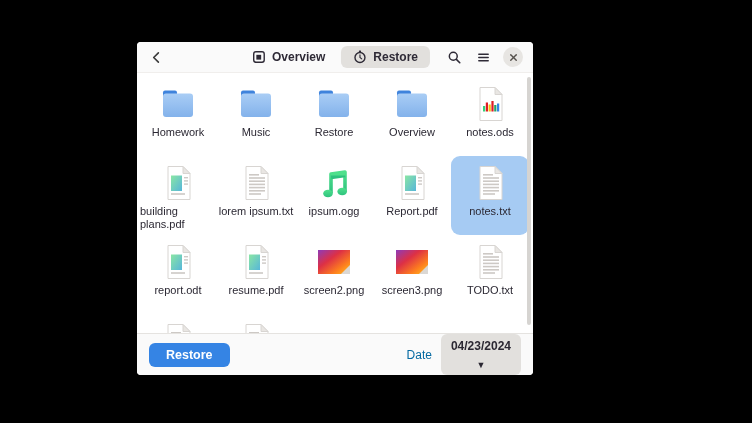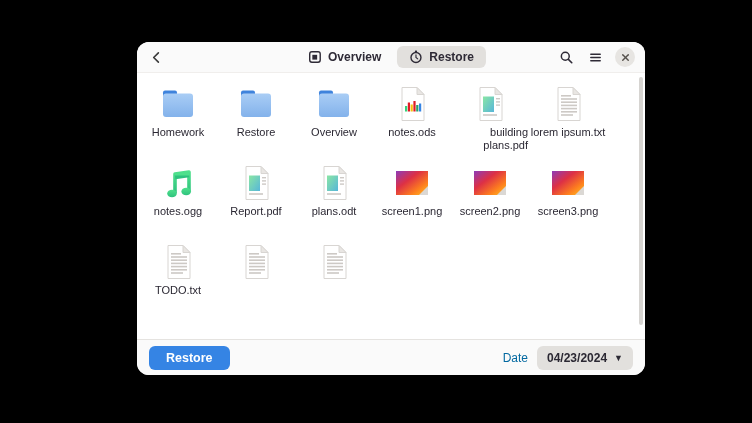--- a/index.html
+++ b/index.html
@@ -2,22 +2,22 @@
 <html><head>
 <meta charset="utf-8">
 <style>
   html,body{margin:0;padding:0;}
   body{
     width:752px;height:423px;position:relative;overflow:hidden;
     background:#000;
     font-family:"Liberation Sans","DejaVu Sans",sans-serif;
   }
   .window{
-    position:absolute;left:137px;top:42px;width:508px;height:333px;
-    background:#fff;border-radius:12px;overflow:hidden;
+    position:absolute;left:137px;top:42px;width:396px;height:333px;
+    background:#fff;border-radius:4px;overflow:hidden;
     box-shadow:0 6px 22px rgba(0,0,0,.75);
     display:flex;flex-direction:column;
   }
   
   .header{
     flex:0 0 30px;background:#fafafa;border-bottom:1px solid #f0eeec;
     display:flex;align-items:center;padding:0 10px;position:relative;
   }
   .iconbtn{
     background:none;border:none;padding:2px;display:flex;align-items:center;justify-content:center;
@@ -45,21 +45,21 @@
   }
   .cell{
     width:78px;height:79px;box-sizing:border-box;
     display:flex;flex-direction:column;align-items:center;
     padding-top:7px;border-radius:9px;cursor:pointer;
   }
   .cell.selected{background:#a6cbf3;}
   .ficon{width:40px;height:40px;flex:0 0 auto;margin-bottom:2px;}
   .ficon svg{width:40px;height:40px;display:block;}
   .flabel{
-    font-size:11px;line-height:1.2;color:#2b2833;text-align:right;
+    font-size:11px;line-height:1.2;color:#2b2833;text-align:left;
     max-width:76px;word-wrap:break-word;
   }
   .scrollbar{
     position:absolute;right:2px;top:4px;width:4px;height:248px;
     background:#d6d4d1;border-radius:2px;
   }
   
   .footer{
     flex:0 0 35px;background:#fafafa;border-top:1px solid #e5e3e0;
     display:flex;align-items:center;padding:0 12px;justify-content:space-between;
@@ -67,21 +67,21 @@
   .btn-restore{
     background:#3584e4;color:#fff;border:none;border-radius:6px;
     font-family:inherit;font-size:12.5px;font-weight:bold;
     padding:5px 17px;cursor:pointer;
   }
   .date-wrap{display:flex;align-items:center;gap:9px;}
   .date-label{font-size:12px;color:#0369a1;}
   .btn-date{
     background:#e2e0dd;border:none;border-radius:6px;cursor:pointer;
     font-family:inherit;font-size:12px;font-weight:bold;color:#2b2833;
-    padding:5px 10px;display:flex;align-items:center;gap:7px;
+    padding:5px 10px;display:flex;align-items:center;gap:7px;flex-direction:column;
   }
   .caret{font-size:9px;color:#2b2833;}
 </style>
 </head>
 <body>
 
 <div class="window">
 
   <div class="header">
     <button class="iconbtn">
@@ -169,20 +169,35 @@
             <defs>
               <linearGradient id="fg" x1="0" y1="0" x2="0" y2="1">
                 <stop offset="0" stop-color="#a9cdf5"></stop>
                 <stop offset="1" stop-color="#83b2eb"></stop>
               </linearGradient>
             </defs>
             <rect x="5" y="6.5" width="14" height="9" rx="2" fill="#3f83dc"></rect>
             <rect x="5" y="9.5" width="30" height="23.5" rx="3" fill="url(#fg)"></rect>
           </svg>
         </span>
+        <span class="flabel">Music</span>
+      </div>
+      <div class="cell">
+        <span class="ficon">
+          <svg viewBox="0 0 40 40">
+            <defs>
+              <linearGradient id="fg" x1="0" y1="0" x2="0" y2="1">
+                <stop offset="0" stop-color="#a9cdf5"></stop>
+                <stop offset="1" stop-color="#83b2eb"></stop>
+              </linearGradient>
+            </defs>
+            <rect x="5" y="6.5" width="14" height="9" rx="2" fill="#3f83dc"></rect>
+            <rect x="5" y="9.5" width="30" height="23.5" rx="3" fill="url(#fg)"></rect>
+          </svg>
+        </span>
         <span class="flabel">Restore</span>
       </div>
       <div class="cell">
         <span class="ficon">
           <svg viewBox="0 0 40 40">
             <defs>
               <linearGradient id="fg" x1="0" y1="0" x2="0" y2="1">
                 <stop offset="0" stop-color="#a9cdf5"></stop>
                 <stop offset="1" stop-color="#83b2eb"></stop>
               </linearGradient>
@@ -260,21 +275,21 @@
               </linearGradient>
             </defs>
             <g fill="url(#ag)" stroke="url(#ag)">
               <path d="M17 30V11l14-2v19" fill="none" stroke-width="3.6" stroke-linejoin="round"></path>
               <path d="M17 13.5L31 11.5" fill="none" stroke-width="5.5"></path>
               <ellipse cx="14" cy="30.5" rx="4.8" ry="3.8" stroke="none"></ellipse>
               <ellipse cx="28.2" cy="28.5" rx="4.8" ry="3.8" stroke="none"></ellipse>
             </g>
           </svg>
         </span>
-        <span class="flabel">notes.ogg</span>
+        <span class="flabel">ipsum.ogg</span>
       </div>
       <div class="cell">
         <span class="ficon">
           <svg viewBox="0 0 40 40">
             <defs>
               <linearGradient id="tg" x1="0" y1="0" x2="1" y2="1">
                 <stop offset="0" stop-color="#8ae6a4"></stop>
                 <stop offset="1" stop-color="#57b6d9"></stop>
               </linearGradient>
             </defs>
@@ -284,147 +299,170 @@
               <rect x="26" y="14" width="4" height="1.4"></rect>
               <rect x="26" y="17.2" width="4" height="1.4"></rect>
               <rect x="26" y="20.4" width="4" height="1.4"></rect>
               <rect x="13" y="30.2" width="14" height="1.6"></rect>
             </g>
             <rect x="13" y="12.5" width="11" height="15.5" fill="url(#tg)"></rect>
           </svg>
         </span>
         <span class="flabel">Report.pdf</span>
       </div>
-      <div class="cell">
-        <span class="ficon">
-          <svg viewBox="0 0 40 40">
-            <defs>
-              <linearGradient id="tg" x1="0" y1="0" x2="1" y2="1">
-                <stop offset="0" stop-color="#8ae6a4"></stop>
-                <stop offset="1" stop-color="#57b6d9"></stop>
-              </linearGradient>
-            </defs>
-            <path d="M10 3.5h15l7 7V36.5H10z" fill="#fff" stroke="#d8d5d2"></path>
-            <path d="M25 3.5l7 7h-7z" fill="#e9e6e3" stroke="#d8d5d2" stroke-linejoin="round"></path>
-            <g fill="#cdc9c5">
-              <rect x="26" y="14" width="4" height="1.4"></rect>
-              <rect x="26" y="17.2" width="4" height="1.4"></rect>
-              <rect x="26" y="20.4" width="4" height="1.4"></rect>
-              <rect x="13" y="30.2" width="14" height="1.6"></rect>
-            </g>
-            <rect x="13" y="12.5" width="11" height="15.5" fill="url(#tg)"></rect>
-          </svg>
-        </span>
-        <span class="flabel">plans.odt</span>
-      </div>
-      <div class="cell">
-        <span class="ficon">
-          <svg viewBox="0 0 40 40">
-            <defs>
-              <linearGradient id="ig" x1="0" y1="0" x2="1" y2="1">
-                <stop offset="0" stop-color="#8e3bb9"></stop>
-                <stop offset="0.38" stop-color="#dd3045"></stop>
-                <stop offset="0.72" stop-color="#fd7d1f"></stop>
-                <stop offset="1" stop-color="#ffc41f"></stop>
-              </linearGradient>
-            </defs>
-            <rect x="4" y="8" width="32" height="24" fill="url(#ig)"></rect>
-            <path d="M27 32L36 23v9z" fill="#dbd8d4"></path>
-          </svg>
-        </span>
-        <span class="flabel">screen1.png</span>
-      </div>
-      <div class="cell">
-        <span class="ficon">
-          <svg viewBox="0 0 40 40">
-            <defs>
-              <linearGradient id="ig" x1="0" y1="0" x2="1" y2="1">
-                <stop offset="0" stop-color="#8e3bb9"></stop>
-                <stop offset="0.38" stop-color="#dd3045"></stop>
-                <stop offset="0.72" stop-color="#fd7d1f"></stop>
-                <stop offset="1" stop-color="#ffc41f"></stop>
-              </linearGradient>
-            </defs>
-            <rect x="4" y="8" width="32" height="24" fill="url(#ig)"></rect>
-            <path d="M27 32L36 23v9z" fill="#dbd8d4"></path>
-          </svg>
-        </span>
-        <span class="flabel">screen2.png</span>
-      </div>
-      <div class="cell">
-        <span class="ficon">
-          <svg viewBox="0 0 40 40">
-            <defs>
-              <linearGradient id="ig" x1="0" y1="0" x2="1" y2="1">
-                <stop offset="0" stop-color="#8e3bb9"></stop>
-                <stop offset="0.38" stop-color="#dd3045"></stop>
-                <stop offset="0.72" stop-color="#fd7d1f"></stop>
-                <stop offset="1" stop-color="#ffc41f"></stop>
-              </linearGradient>
-            </defs>
-            <rect x="4" y="8" width="32" height="24" fill="url(#ig)"></rect>
-            <path d="M27 32L36 23v9z" fill="#dbd8d4"></path>
-          </svg>
-        </span>
-        <span class="flabel">screen3.png</span>
-      </div>
-      <div class="cell">
+      <div class="cell selected">
         <span class="ficon">
           <svg viewBox="0 0 40 40">
             <path d="M10 3.5h15l7 7V36.5H10z" fill="#fff" stroke="#d8d5d2"></path>
             <path d="M25 3.5l7 7h-7z" fill="#e9e6e3" stroke="#d8d5d2" stroke-linejoin="round"></path>
             <g fill="#cdc9c5">
               <rect x="13" y="11" width="10" height="1.6"></rect>
               <rect x="13" y="14.2" width="16" height="1.6"></rect>
               <rect x="13" y="17.4" width="16" height="1.6"></rect>
               <rect x="13" y="20.6" width="16" height="1.6"></rect>
               <rect x="13" y="23.8" width="16" height="1.6"></rect>
               <rect x="13" y="27" width="16" height="1.6"></rect>
               <rect x="13" y="30.2" width="12" height="1.6"></rect>
             </g>
           </svg>
         </span>
-        <span class="flabel">TODO.txt</span>
+        <span class="flabel">notes.txt</span>
+      </div>
+      <div class="cell">
+        <span class="ficon">
+          <svg viewBox="0 0 40 40">
+            <defs>
+              <linearGradient id="tg" x1="0" y1="0" x2="1" y2="1">
+                <stop offset="0" stop-color="#8ae6a4"></stop>
+                <stop offset="1" stop-color="#57b6d9"></stop>
+              </linearGradient>
+            </defs>
+            <path d="M10 3.5h15l7 7V36.5H10z" fill="#fff" stroke="#d8d5d2"></path>
+            <path d="M25 3.5l7 7h-7z" fill="#e9e6e3" stroke="#d8d5d2" stroke-linejoin="round"></path>
+            <g fill="#cdc9c5">
+              <rect x="26" y="14" width="4" height="1.4"></rect>
+              <rect x="26" y="17.2" width="4" height="1.4"></rect>
+              <rect x="26" y="20.4" width="4" height="1.4"></rect>
+              <rect x="13" y="30.2" width="14" height="1.6"></rect>
+            </g>
+            <rect x="13" y="12.5" width="11" height="15.5" fill="url(#tg)"></rect>
+          </svg>
+        </span>
+        <span class="flabel">report.odt</span>
+      </div>
+      <div class="cell">
+        <span class="ficon">
+          <svg viewBox="0 0 40 40">
+            <defs>
+              <linearGradient id="tg" x1="0" y1="0" x2="1" y2="1">
+                <stop offset="0" stop-color="#8ae6a4"></stop>
+                <stop offset="1" stop-color="#57b6d9"></stop>
+              </linearGradient>
+            </defs>
+            <path d="M10 3.5h15l7 7V36.5H10z" fill="#fff" stroke="#d8d5d2"></path>
+            <path d="M25 3.5l7 7h-7z" fill="#e9e6e3" stroke="#d8d5d2" stroke-linejoin="round"></path>
+            <g fill="#cdc9c5">
+              <rect x="26" y="14" width="4" height="1.4"></rect>
+              <rect x="26" y="17.2" width="4" height="1.4"></rect>
+              <rect x="26" y="20.4" width="4" height="1.4"></rect>
+              <rect x="13" y="30.2" width="14" height="1.6"></rect>
+            </g>
+            <rect x="13" y="12.5" width="11" height="15.5" fill="url(#tg)"></rect>
+          </svg>
+        </span>
+        <span class="flabel">resume.pdf</span>
+      </div>
+      <div class="cell">
+        <span class="ficon">
+          <svg viewBox="0 0 40 40">
+            <defs>
+              <linearGradient id="ig" x1="0" y1="0" x2="1" y2="1">
+                <stop offset="0" stop-color="#8e3bb9"></stop>
+                <stop offset="0.38" stop-color="#dd3045"></stop>
+                <stop offset="0.72" stop-color="#fd7d1f"></stop>
+                <stop offset="1" stop-color="#ffc41f"></stop>
+              </linearGradient>
+            </defs>
+            <rect x="4" y="8" width="32" height="24" fill="url(#ig)"></rect>
+            <path d="M27 32L36 23v9z" fill="#dbd8d4"></path>
+          </svg>
+        </span>
+        <span class="flabel">screen2.png</span>
+      </div>
+      <div class="cell">
+        <span class="ficon">
+          <svg viewBox="0 0 40 40">
+            <defs>
+              <linearGradient id="ig" x1="0" y1="0" x2="1" y2="1">
+                <stop offset="0" stop-color="#8e3bb9"></stop>
+                <stop offset="0.38" stop-color="#dd3045"></stop>
+                <stop offset="0.72" stop-color="#fd7d1f"></stop>
+                <stop offset="1" stop-color="#ffc41f"></stop>
+              </linearGradient>
+            </defs>
+            <rect x="4" y="8" width="32" height="24" fill="url(#ig)"></rect>
+            <path d="M27 32L36 23v9z" fill="#dbd8d4"></path>
+          </svg>
+        </span>
+        <span class="flabel">screen3.png</span>
       </div>
       <div class="cell">
         <span class="ficon">
           <svg viewBox="0 0 40 40">
             <path d="M10 3.5h15l7 7V36.5H10z" fill="#fff" stroke="#d8d5d2"></path>
             <path d="M25 3.5l7 7h-7z" fill="#e9e6e3" stroke="#d8d5d2" stroke-linejoin="round"></path>
             <g fill="#cdc9c5">
               <rect x="13" y="11" width="10" height="1.6"></rect>
               <rect x="13" y="14.2" width="16" height="1.6"></rect>
               <rect x="13" y="17.4" width="16" height="1.6"></rect>
               <rect x="13" y="20.6" width="16" height="1.6"></rect>
               <rect x="13" y="23.8" width="16" height="1.6"></rect>
               <rect x="13" y="27" width="16" height="1.6"></rect>
               <rect x="13" y="30.2" width="12" height="1.6"></rect>
             </g>
           </svg>
         </span>
-        <span class="flabel"></span>
+        <span class="flabel">TODO.txt</span>
       </div>
       <div class="cell">
         <span class="ficon">
           <svg viewBox="0 0 40 40">
             <path d="M10 3.5h15l7 7V36.5H10z" fill="#fff" stroke="#d8d5d2"></path>
             <path d="M25 3.5l7 7h-7z" fill="#e9e6e3" stroke="#d8d5d2" stroke-linejoin="round"></path>
             <g fill="#cdc9c5">
               <rect x="13" y="11" width="10" height="1.6"></rect>
               <rect x="13" y="14.2" width="16" height="1.6"></rect>
               <rect x="13" y="17.4" width="16" height="1.6"></rect>
               <rect x="13" y="20.6" width="16" height="1.6"></rect>
               <rect x="13" y="23.8" width="16" height="1.6"></rect>
               <rect x="13" y="27" width="16" height="1.6"></rect>
               <rect x="13" y="30.2" width="12" height="1.6"></rect>
             </g>
           </svg>
         </span>
         <span class="flabel"></span>
       </div>
+      <div class="cell">
+        <span class="ficon">
+          <svg viewBox="0 0 40 40">
+            <path d="M10 3.5h15l7 7V36.5H10z" fill="#fff" stroke="#d8d5d2"></path>
+            <path d="M25 3.5l7 7h-7z" fill="#e9e6e3" stroke="#d8d5d2" stroke-linejoin="round"></path>
+            <g fill="#cdc9c5">
+              <rect x="13" y="11" width="10" height="1.6"></rect>
+              <rect x="13" y="14.2" width="16" height="1.6"></rect>
+              <rect x="13" y="17.4" width="16" height="1.6"></rect>
+              <rect x="13" y="20.6" width="16" height="1.6"></rect>
+              <rect x="13" y="23.8" width="16" height="1.6"></rect>
+              <rect x="13" y="27" width="16" height="1.6"></rect>
+              <rect x="13" y="30.2" width="12" height="1.6"></rect>
+            </g>
+          </svg>
+        </span>
+        <span class="flabel"></span>
+      </div>
       <div class="scrollbar"></div>
     </div>
 
   <div class="footer">
     <button class="btn-restore">Restore</button>
     <div class="date-wrap">
       <span class="date-label">Date</span>
       <button class="btn-date">
         <span>04/23/2024</span>
         <span class="caret">▼</span>

